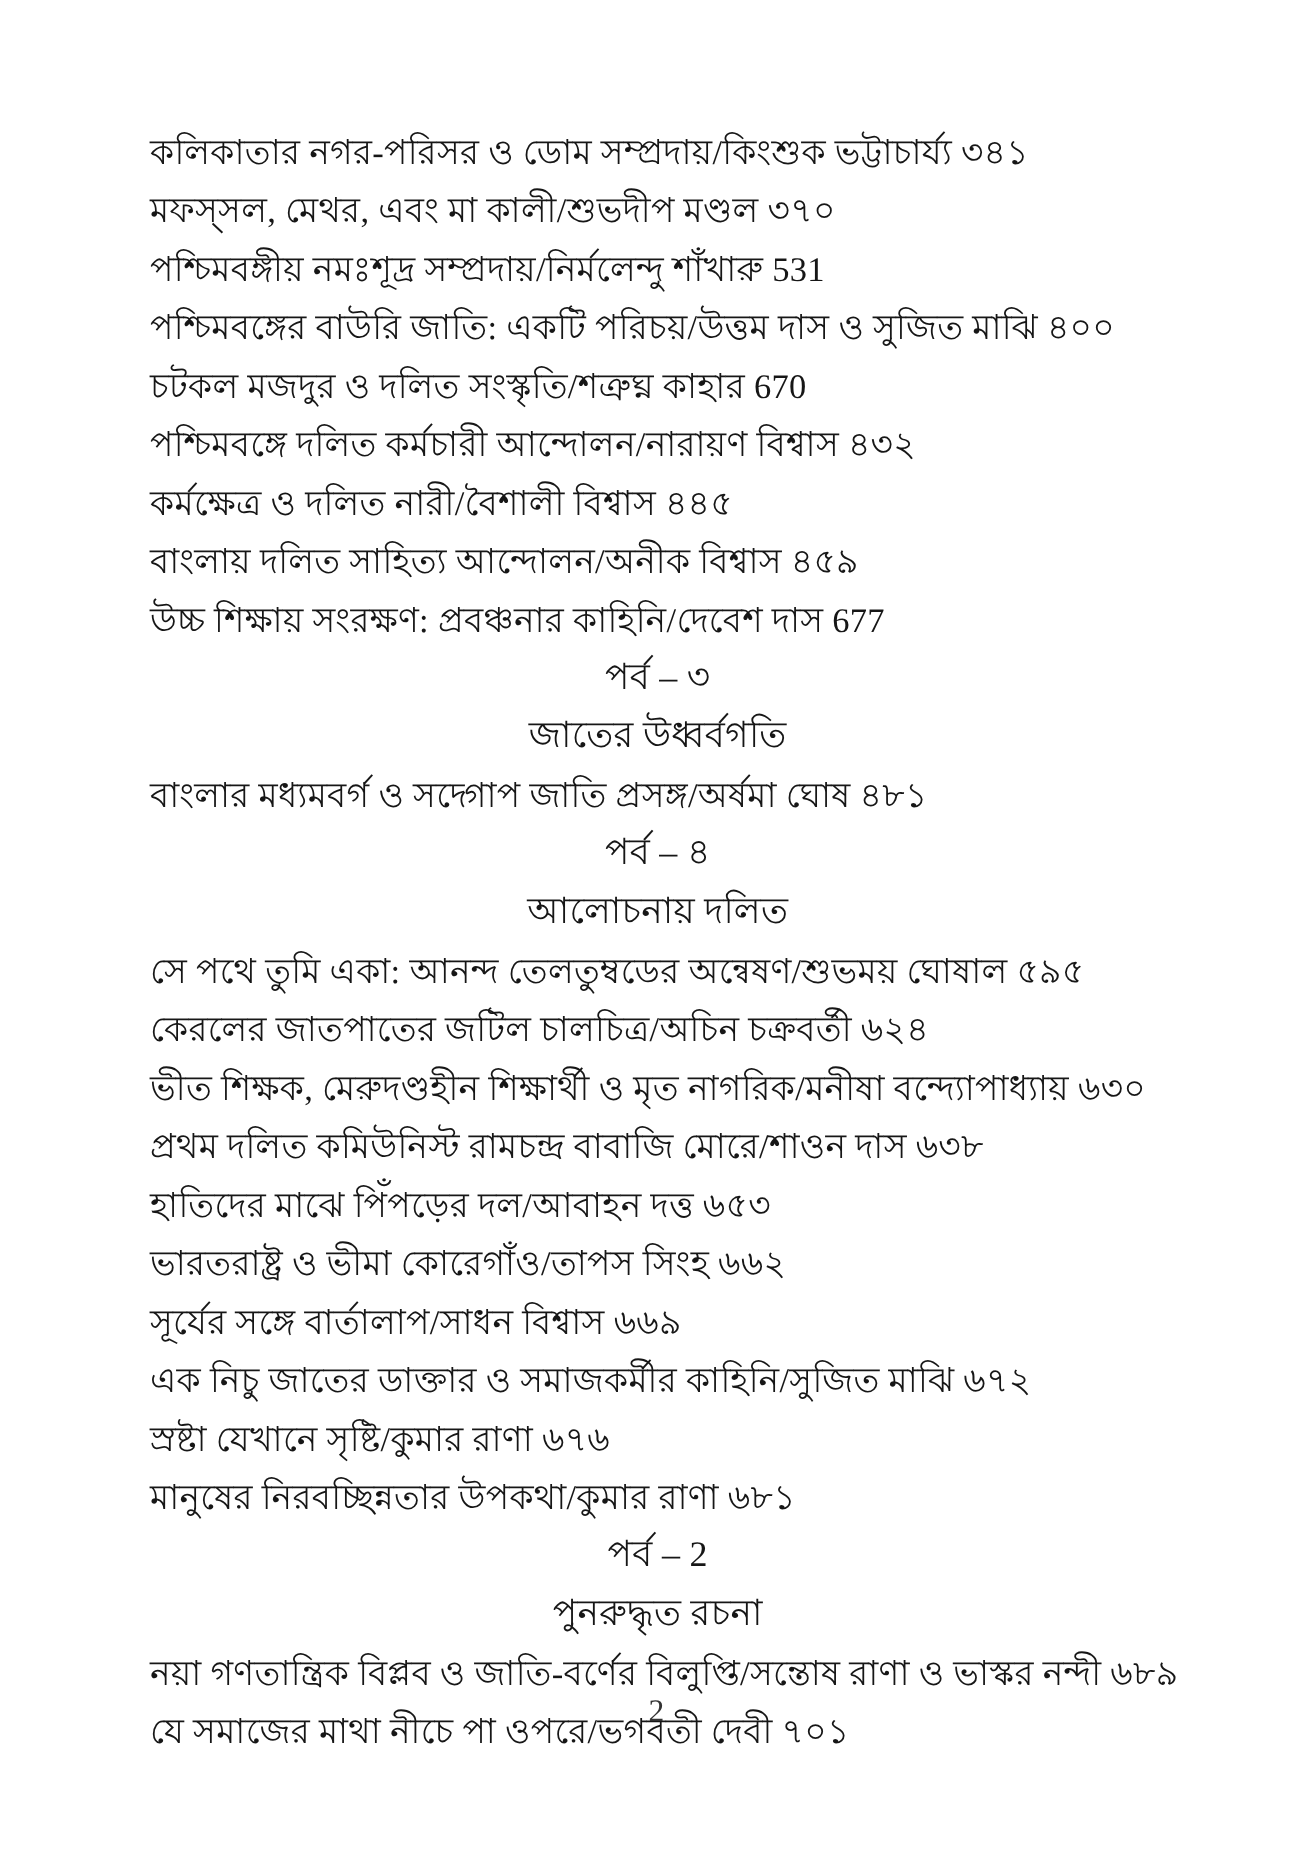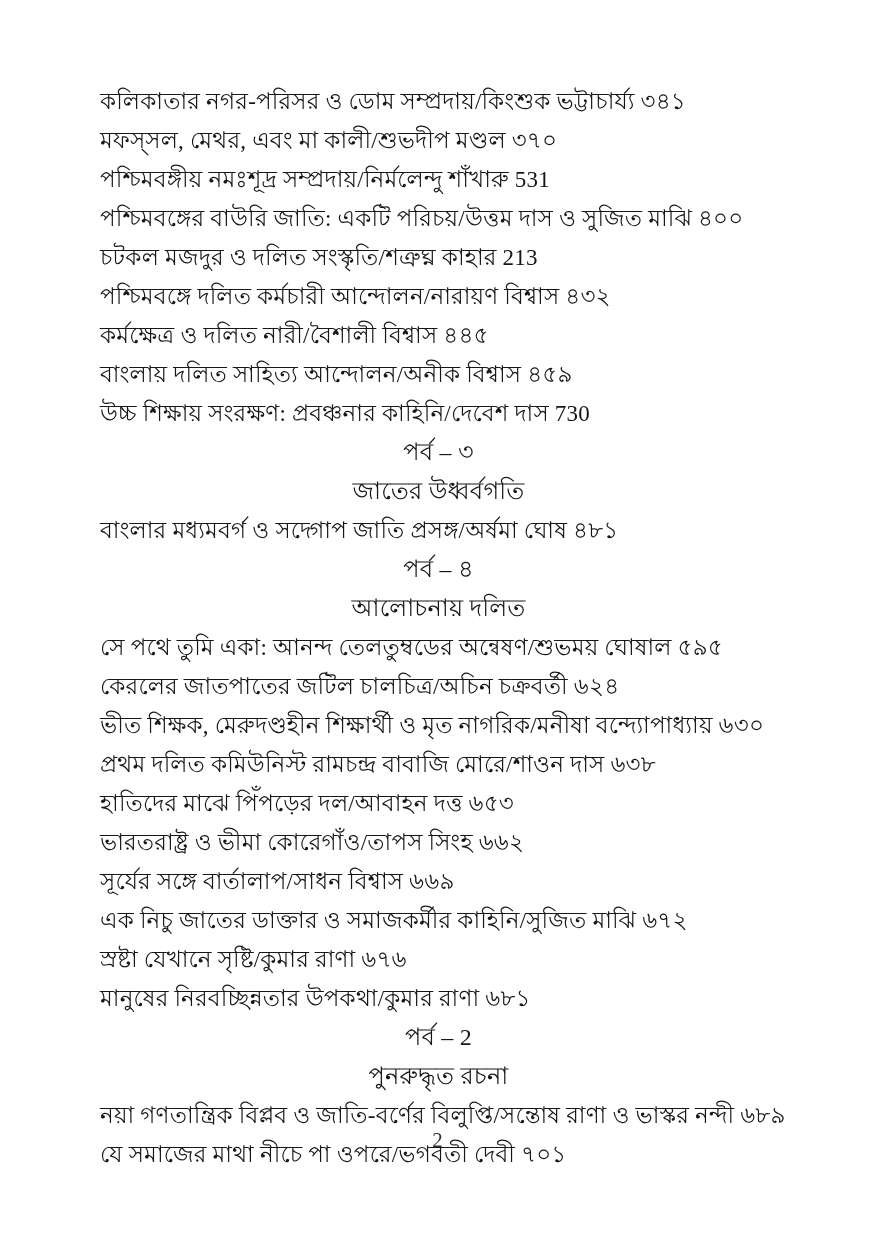--- a/index.html
+++ b/index.html
@@ -45,25 +45,25 @@
 </style>
 </head>
 <body>
 
 <div class="page">
 
   <div class="row">কলিকাতার নগর-পরিসর ও ডোম সম্প্রদায়/কিংশুক ভট্টাচার্য্য ৩৪১</div>
   <div class="row">মফস্সল, মেথর, এবং মা কালী/শুভদীপ মণ্ডল ৩৭০</div>
   <div class="row">পশ্চিমবঙ্গীয় নমঃশূদ্র সম্প্রদায়/নির্মলেন্দু শাঁখারু 531</div>
   <div class="row">পশ্চিমবঙ্গের বাউরি জাতি: একটি পরিচয়/উত্তম দাস ও সুজিত মাঝি ৪০০</div>
-  <div class="row">চটকল মজদুর ও দলিত সংস্কৃতি/শত্রুঘ্ন কাহার 213</div>
+  <div class="row">চটকল মজদুর ও দলিত সংস্কৃতি/শত্রুঘ্ন কাহার 670</div>
   <div class="row">পশ্চিমবঙ্গে দলিত কর্মচারী আন্দোলন/নারায়ণ বিশ্বাস ৪৩২</div>
   <div class="row">কর্মক্ষেত্র ও দলিত নারী/বৈশালী বিশ্বাস ৪৪৫</div>
   <div class="row">বাংলায় দলিত সাহিত্য আন্দোলন/অনীক বিশ্বাস ৪৫৯</div>
-  <div class="row">উচ্চ শিক্ষায় সংরক্ষণ: প্রবঞ্চনার কাহিনি/দেবেশ দাস 730</div>
+  <div class="row">উচ্চ শিক্ষায় সংরক্ষণ: প্রবঞ্চনার কাহিনি/দেবেশ দাস 677</div>
 
   <div class="row part-label">পর্ব – ৩</div>
   <div class="row part-heading">জাতের উধ্বর্বগতি</div>
   <div class="row">বাংলার মধ্যমবর্গ ও সদ্গোপ জাতি প্রসঙ্গ/অর্ষমা ঘোষ ৪৮১</div>
 
   <div class="row part-label">পর্ব – ৪</div>
   <div class="row part-heading">আলোচনায় দলিত</div>
   <div class="row">সে পথে তুমি একা: আনন্দ তেলতুম্বডের অন্বেষণ/শুভময় ঘোষাল ৫৯৫</div>
   <div class="row">কেরলের জাতপাতের জটিল চালচিত্র/অচিন চক্রবর্তী ৬২৪</div>
   <div class="row">ভীত শিক্ষক, মেরুদণ্ডহীন শিক্ষার্থী ও মৃত নাগরিক/মনীষা বন্দ্যোপাধ্যায় ৬৩০</div>

